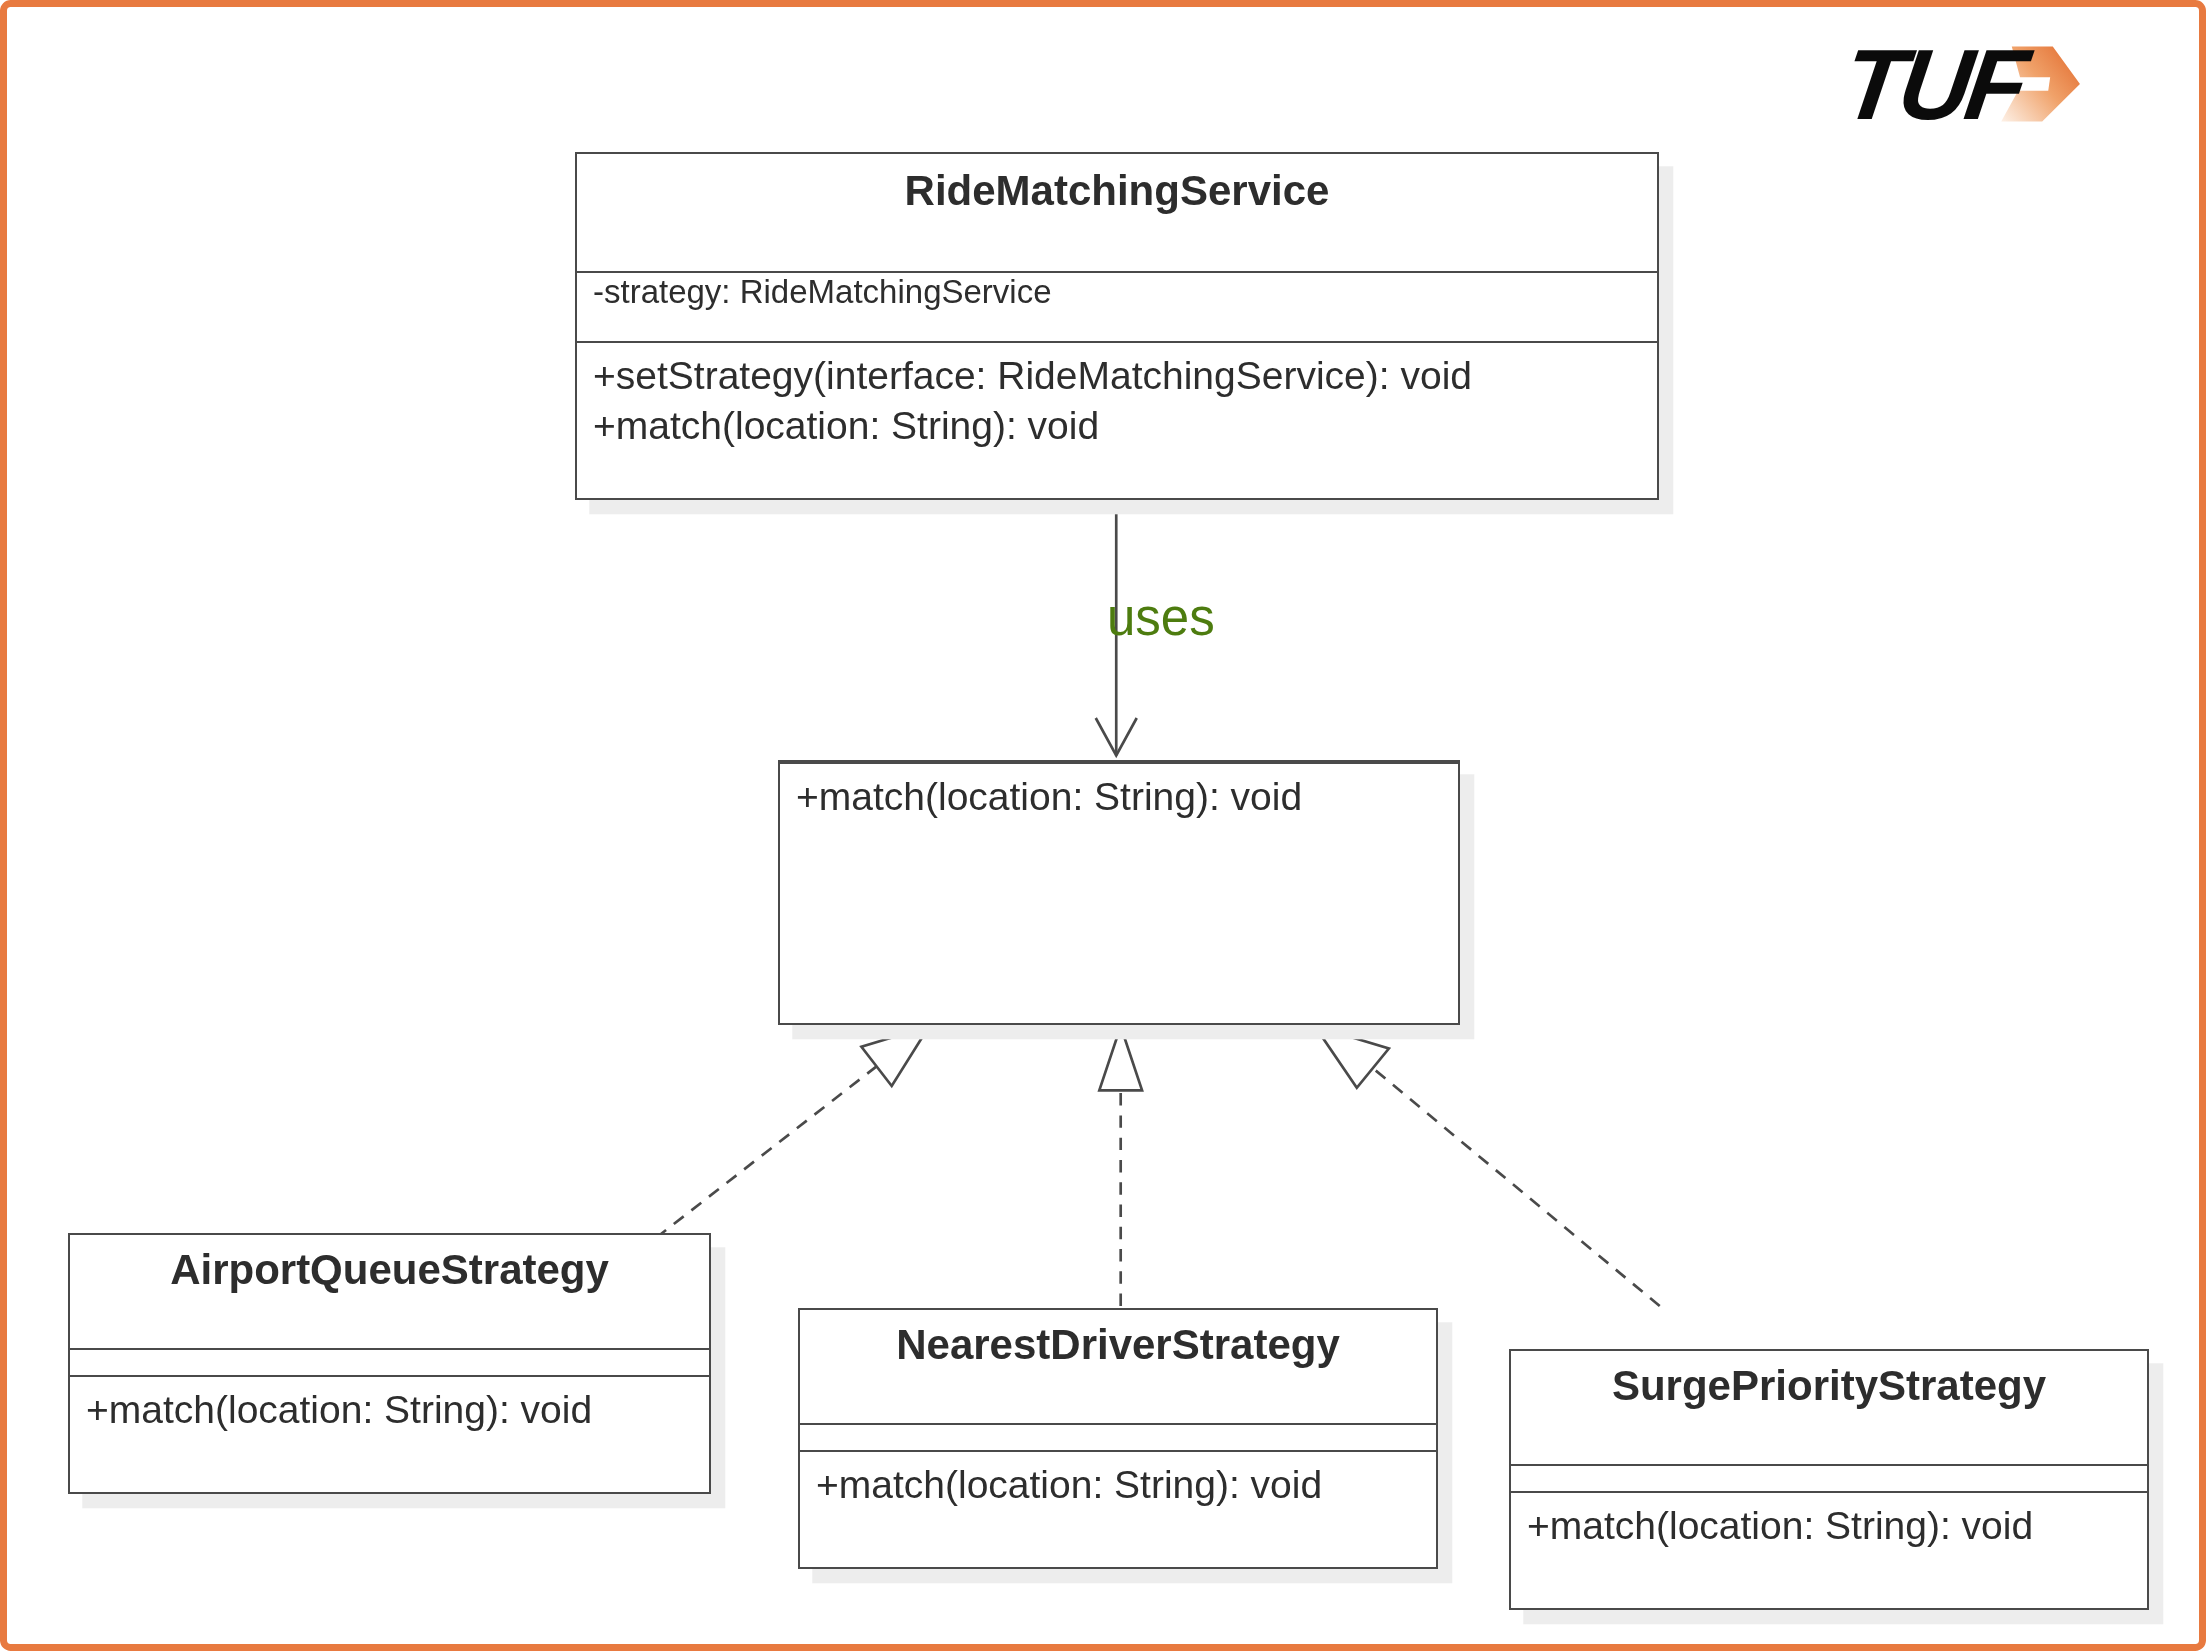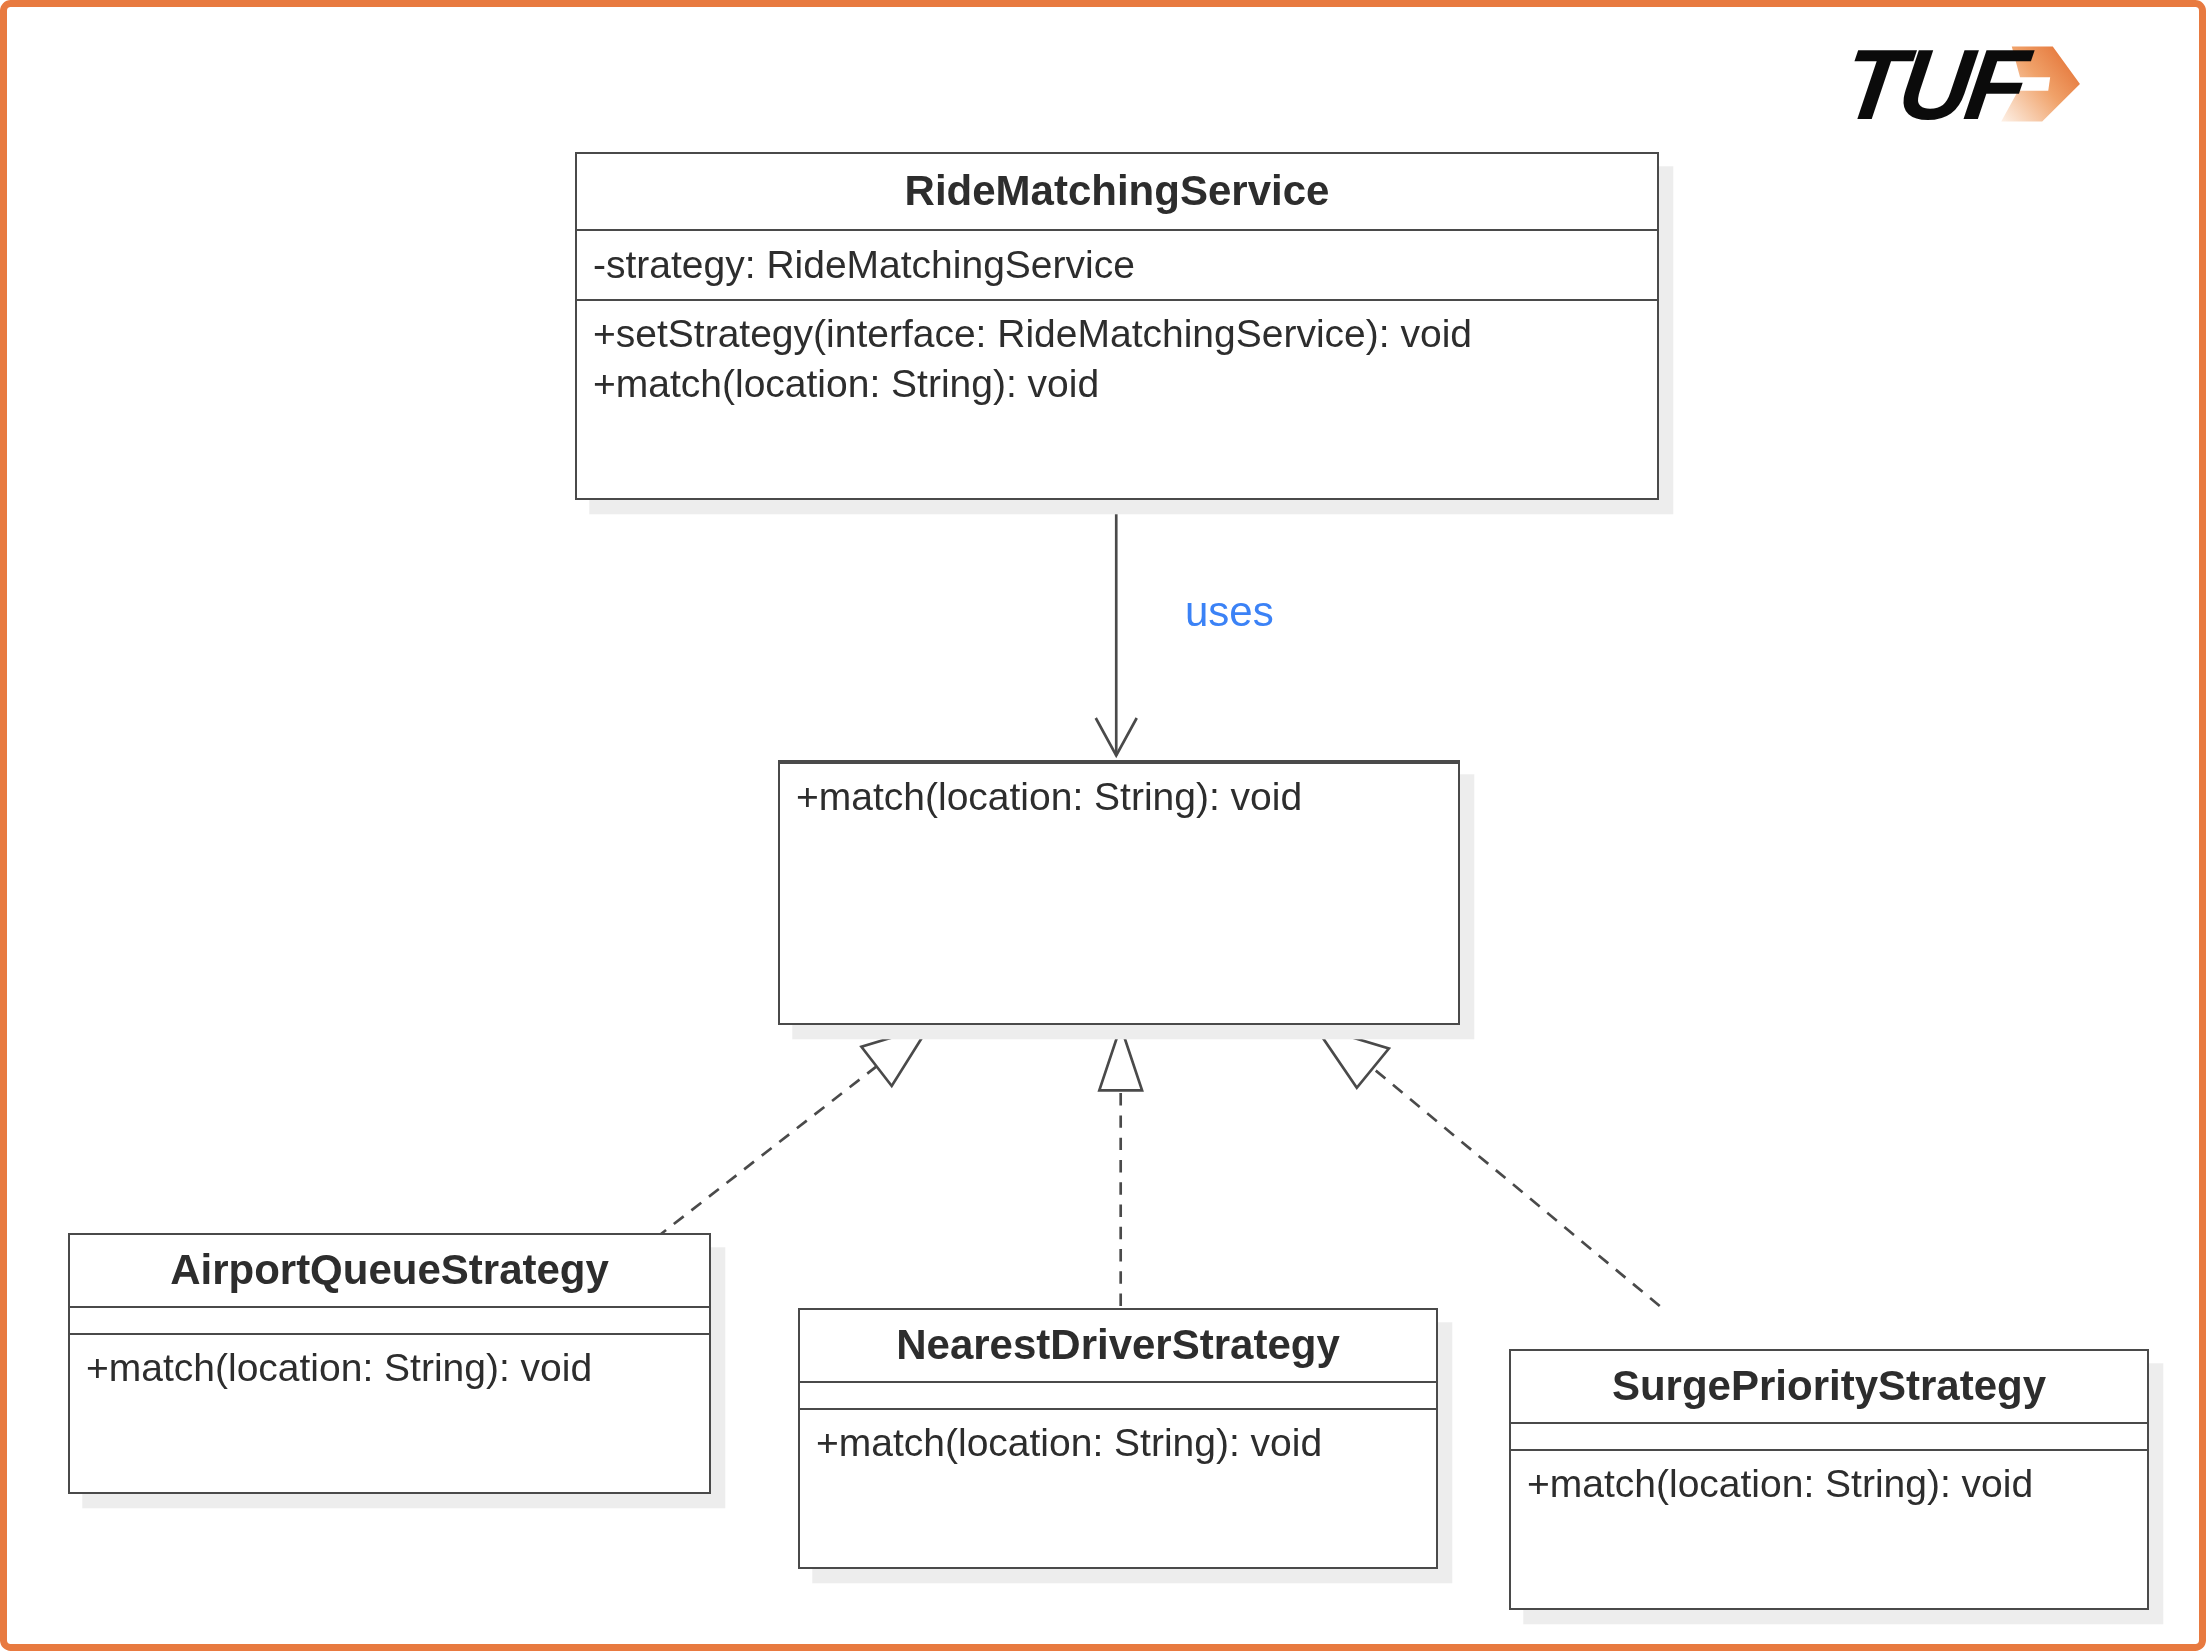--- a/index.html
+++ b/index.html
@@ -9,30 +9,30 @@
          box-sizing:border-box;background:#ffffff;}
   .canvas{position:absolute;inset:0;}
 
   
   .uml-box{position:absolute;background:#ffffff;border:2.7px solid #4a4a4a;
            box-sizing:border-box;display:flex;flex-direction:column;
            box-shadow:14.3px 14.3px 0 0 #ededed;}
   .c-title{display:flex;flex-direction:column;align-items:center;justify-content:center;
            font-weight:bold;font-size:42px;line-height:1.15;}
   .c-stereotype{font-weight:normal;font-size:37px;}
-  .c-attrs{border-top:2.7px solid #4a4a4a;display:flex;align-items:center;
-           padding:0 16px;font-size:39px;box-sizing:border-box;}
+  .c-attrs{border-top:2.7px solid #4a4a4a;display:flex;
+           padding:0 16px;font-size:33px;box-sizing:border-box;margin-top:42px;}
   .c-methods{border-top:2.7px solid #4a4a4a;flex:1;padding:8px 16px 0 16px;
              font-size:39px;line-height:50px;box-sizing:border-box;}
   .uml-line{white-space:nowrap;}
 
   
   svg.overlay{position:absolute;left:0;top:0;width:2206px;height:1651px;}
 
-  .uses-label{position:absolute;left:1178px;top:581px;font-size:42px;color:#3b82f6;}
+  .uses-label{position:absolute;left:1100px;top:581px;font-size:51px;color:#4d7c0f;}
 
   
   .logo{position:absolute;left:1837px;top:19.6px;display:flex;align-items:center;}
   .logo-text{font-size:100px;font-weight:bold;font-style:italic;color:#0b0b0b;
              letter-spacing:-5.3px;transform:skewX(-8deg);z-index:2;}
   .logo-arrow{margin-left:-23px;z-index:1;}
 </style>
 </head>
 <body>
 

